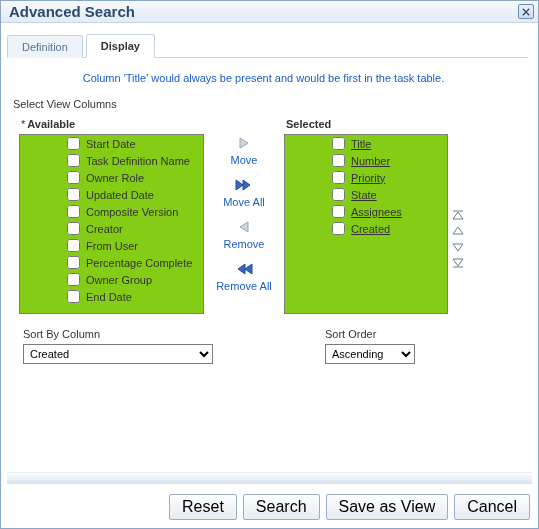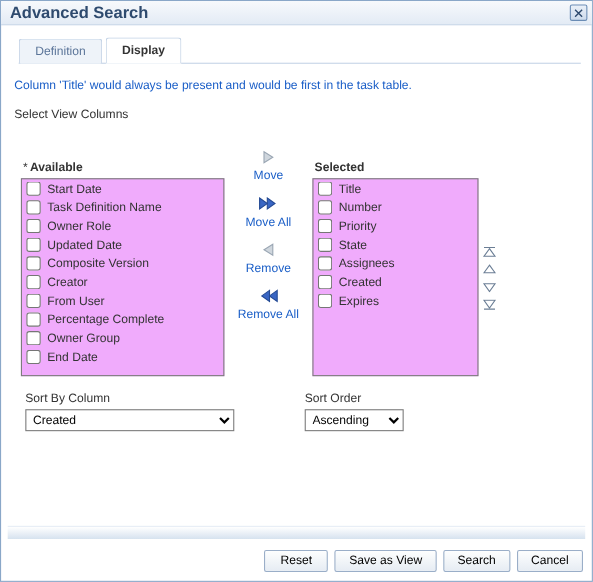--- a/index.html
+++ b/index.html
@@ -5,64 +5,64 @@
 * { box-sizing: border-box; margin: 0; padding: 0; }
 body { font-family: Tahoma, Arial, sans-serif; font-size: 11px; background: #fff; color: #333; }
 
 .dialog { width: 539px; height: 529px; border: 1px solid #8aa7c8; display: flex; flex-direction: column; }
 
 .titlebar { height: 22px; background: linear-gradient(to bottom, #f7f9fc, #e3ebf5); border-bottom: 1px solid #c5d4e6; display: flex; align-items: center; justify-content: space-between; padding: 0 4px 0 8px; }
 .titlebar-text { font-weight: bold; color: #2e4a6e; font-size: 15px; }
 .close-btn { width: 16px; height: 15px; border: 1px solid #6a8cb5; background: linear-gradient(to bottom,#eaf0f8,#cddbec); display: flex; align-items: center; justify-content: center; cursor: pointer; border-radius: 2px; }
 .close-btn svg { width: 8px; height: 8px; }
 
-.tab-area { padding: 10px 10px 0 16px; }
+.tab-area { padding: 10px 10px 0 6px; }
 .tabs { display: flex; align-items: flex-end; border-bottom: 1px solid #c5d4e6; position: relative; }
 .tab { padding: 5px 14px; border: 1px solid #c5d4e6; border-bottom: none; margin-right: 3px; background: #eef3f9; color: #5b7599; cursor: pointer; border-radius: 3px 3px 0 0; position: relative; top: 1px; }
 .tab.active { background: #fff; font-weight: bold; color: #333; border-bottom: 1px solid #fff; z-index: 2; }
 
-.info-text { color: #1a5ec7; padding: 14px 12px 8px 12px; }
+.info-text { color: #1a5ec7; padding: 14px 12px 8px 0; text-align: center; }
 
 .section-label { padding: 6px 12px 4px 12px; color: #333; }
 
 .columns-row { display: flex; padding: 0 10px; }
 
 .col-block { display: flex; flex-direction: column; }
-.col-header { font-weight: bold; padding: 4px 0 4px 2px; margin-top: 28px; }
+.col-header { font-weight: bold; padding: 4px 0 4px 2px; }
 .req-star { font-weight: normal; padding-right: 2px; }
 
-.listbox { border: 1px solid #7c7c7c; background: #f0abfc; overflow-y: scroll; }
+.listbox { border: 1px solid #7c7c7c; background: #84cc16; overflow-y: scroll; padding-left: 43px; }
 .listbox.available { width: 185px; height: 180px; }
-.listbox.selected { width: 151px; height: 180px; }
+.listbox.selected { width: 164px; height: 180px; text-decoration: underline; }
 .list-item { display: flex; align-items: center; padding: 2px 4px; }
 .list-item input { margin-right: 6px; }
 
 .mover-col { width: 80px; display: flex; flex-direction: column; align-items: center; padding-top: 20px; gap: 2px; }
 .mover-icon { height: 18px; display: flex; align-items: center; justify-content: center; }
 .mover-icon svg { display: block; }
 .mover-label { color: #1a5ec7; font-size: 11px; margin-bottom: 8px; cursor: pointer; }
 
 .reorder-col { width: 20px; display: flex; flex-direction: column; align-items: center; justify-content: center; gap: 4px; padding-top: 50px; }
 .reorder-btn { width: 14px; height: 12px; display: flex; align-items: center; justify-content: center; cursor: pointer; }
 .reorder-btn svg { display: block; }
 
-.sort-row { display: flex; padding: 14px 10px 0 22px; gap: 64px; }
+.sort-row { display: flex; padding: 14px 10px 0 22px; gap: 112px; }
 .sort-block { display: flex; flex-direction: column; }
 .sort-label { padding-bottom: 4px; }
 .select-wrap { position: relative; display: inline-block; }
 .select-wrap select { border: 1px solid #7c7c7c; font-size: 11px; background: #fff; height: 20px; padding: 1px 2px; }
 .sel-sortby { width: 190px; }
 .sel-order { width: 90px; }
 
 .spacer { flex: 1; }
 
 .bottom-bar-line { height: 12px; background: linear-gradient(to bottom, #fff, #d6e2ef); border-top: 1px solid #e6edf6; margin: 0 6px; }
 
 .button-row { display: flex; justify-content: flex-end; padding: 10px 8px 8px 8px; gap: 6px; }
-.btn { border: 1px solid #9aaec8; background: linear-gradient(to bottom,#fdfefe,#e6ecf3); padding: 3px 12px; font-size: 11px; cursor: pointer; border-radius: 2px; min-width: 58px; }
+.btn { border: 1px solid #9aaec8; background: linear-gradient(to bottom,#fdfefe,#e6ecf3); padding: 3px 12px; font-size: 16px; cursor: pointer; border-radius: 2px; min-width: 58px; }
 .btn.wide { min-width: 82px; }
 </style>
 </head>
 <body>
 
 <div class="dialog">
 
   <div class="titlebar">
     <span class="titlebar-text">Advanced Search</span>
     <div class="close-btn">
@@ -179,24 +179,20 @@
             <input type="checkbox" style="">
             <span>State</span>
           </div>
           <div class="list-item">
             <input type="checkbox" style="">
             <span>Assignees</span>
           </div>
           <div class="list-item">
             <input type="checkbox" style="">
             <span>Created</span>
-          </div>
-          <div class="list-item">
-            <input type="checkbox" style="">
-            <span>Expires</span>
           </div>
         </div>
     </div>
 
     <div class="reorder-col">
       <div class="reorder-btn">
           <svg width="12" height="10" viewBox="0 0 12 10">
             <path d="M1 1 H11" stroke="#6b7e95" stroke-width="1"></path>
             <path d="M6 2 L11 9 L1 9 Z" fill="none" stroke="#6b7e95"></path>
           </svg>
@@ -239,18 +235,18 @@
       </div>
     </div>
   </div>
 
   <div class="spacer"></div>
 
   <div class="bottom-bar-line"></div>
 
   <div class="button-row">
     <button class="btn">Reset</button>
+    <button class="btn">Search</button>
     <button class="btn wide">Save as View</button>
-    <button class="btn">Search</button>
     <button class="btn">Cancel</button>
   </div>
 
 </div>
 
 </body></html>

